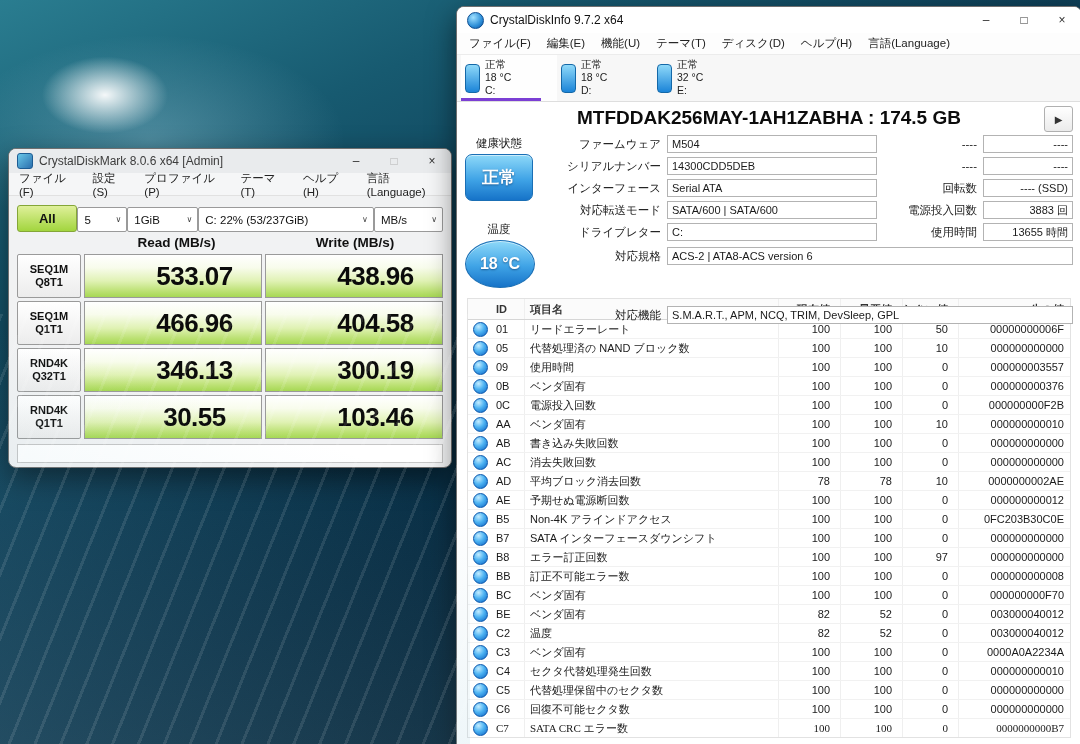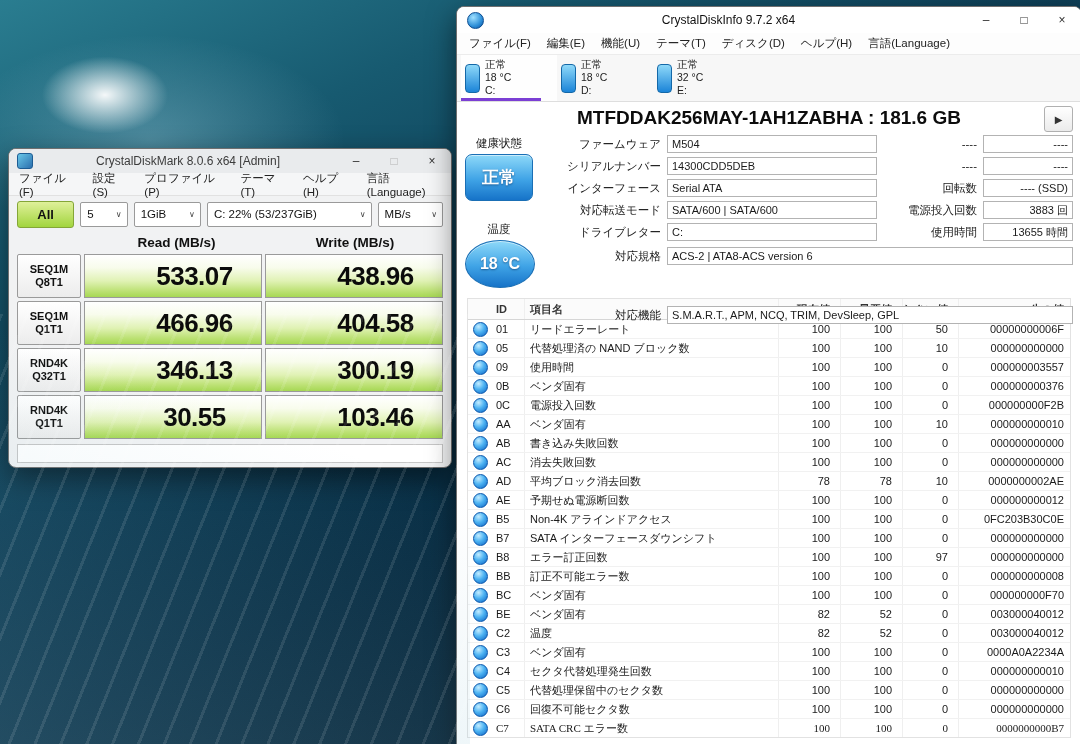--- a/index.html
+++ b/index.html
@@ -15,37 +15,37 @@
       radial-gradient(ellipse 260px 140px at 150px 140px, rgba(170,215,230,.35), rgba(0,0,0,0) 75%),
       linear-gradient(155deg,#2a7d90 0%, #175a70 20%, #0d3c54 42%, #082c42 60%, #051e30 80%, #040f1b 100%);
   }
   .desktop::after { content:""; position:absolute; left:0; bottom:0; width:470px; height:430px;
     background:
       repeating-linear-gradient(112deg, rgba(255,255,255,.10) 0 3px, rgba(255,255,255,0) 3px 24px),
       linear-gradient(20deg, rgba(130,190,210,.22), rgba(0,0,0,0) 70%);
   }
   
   .window { position:absolute; box-shadow:0 10px 28px rgba(0,0,0,.5); border:1px solid #6f6f6f; }
-  .titlebar { display:flex; align-items:center;text-align:center; }
+  .titlebar { display:flex; align-items:center; }
   .titlebar .title { flex:1; font-size:12px; white-space:nowrap; overflow:hidden; }
   .winbtns { display:flex; height:100%; }
   .winbtn { width:38px; height:100%; display:flex; align-items:center; justify-content:center;
             font-size:12px; color:#333; }
   .winbtn.disabled { color:#b5b5b5; }
   .menubar { display:flex; align-items:center; font-size:11.5px; color:#222; }
   .menu-item { padding:0 8px; }
 
   
   .cdm { left:8px; top:148px; width:442px; height:318px; background:#f1f2f3; border-radius:8px; overflow:hidden; }
   .cdm .titlebar { height:24px; background:#e9ebed; padding-left:8px; }
   .cdm .titlebar .title { color:#3c3c3c; margin-left:6px; }
   .cdm-appicon { width:14px; height:14px; border-radius:3px;
       background:linear-gradient(135deg,#69c7e8,#2b6fae); border:1px solid #1d5c93; }
   .cdm .menubar { height:22px; background:#f5f6f7; border-bottom:1px solid #e1e1e1; padding-left:2px; }
-  .cdm-toolbar { height:36px; display:flex; align-items:center; gap:6px; padding:0 8px; }
+  .cdm-toolbar { height:36px; display:flex; align-items:flex-end; padding:0 8px; }
   .all-btn { width:62px; height:27px; border:1px solid #84a637; border-radius:3px;
       background:linear-gradient(180deg,var(--all_green_top,#dff09a),var(--all_green_bottom,#a2d53e));
       font-size:13px; font-weight:700; color:#111; font-family:inherit; }
   .combo { height:23px; background:#fff; border:1px solid #9a9a9a; border-radius:2px;
       display:flex; align-items:center; justify-content:space-between;
       font-size:11.5px; padding:0 5px 0 6px; color:#111; white-space:nowrap; }
   .combo .chev { font-size:8px; color:#444; margin-left:5px; }
   .w-count { width:38px; } .w-size { width:60px; } .w-drive { width:168px; } .w-unit { width:58px; }
   .col-headers { display:flex; align-items:center; height:20px; padding-left:8px;
       font-size:13.5px; font-weight:700; color:#111; }
@@ -267,21 +267,21 @@
       <div class="drive-tab">
         <span class="drive-pill"></span>
         <span class="drive-lines">
           <span>正常</span>
           <span>32 °C</span>
           <span>E:</span>
         </span>
       </div>
     </div>
     <div class="model-row">
-      <span class="model-title">MTFDDAK256MAY-1AH1ZABHA : 181.6 GB</span>
+      <span class="model-title">MTFDDAK256MAY-1AH1ZABHA : 174.5 GB</span>
       <span class="next-btn">
           <span>▶</span>
         </span>
     </div>
     <div class="cdi-info">
       <div class="sec-label health-label">健康状態</div>
       <button class="health-btn">正常</button>
       <div class="sec-label temp-label">温度</div>
       <div class="temp-oval">18 °C</div>
 

